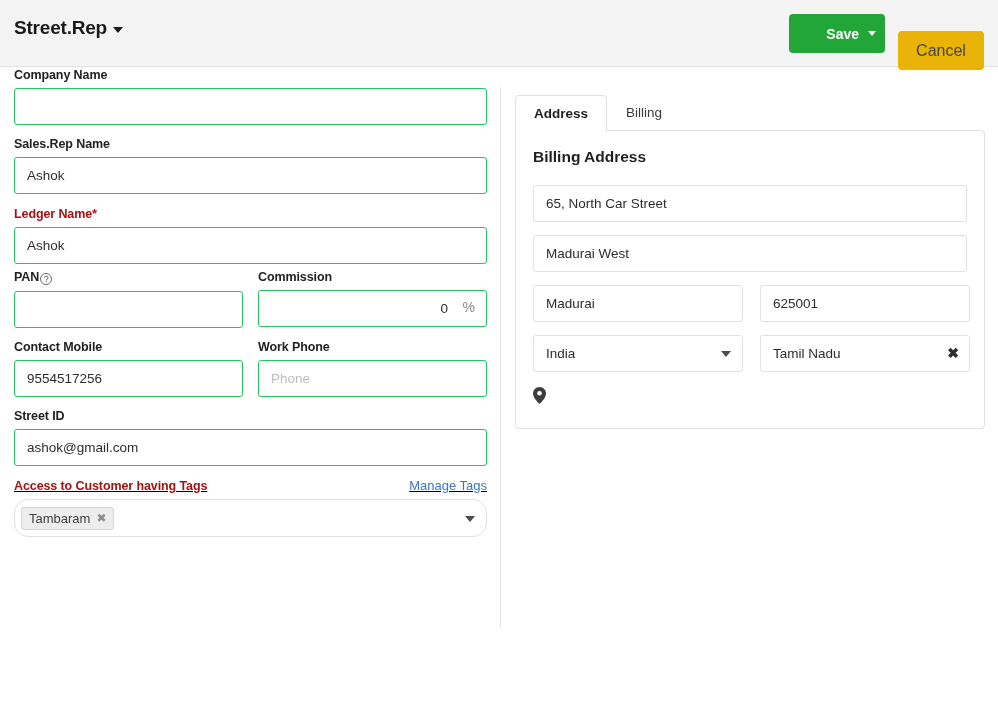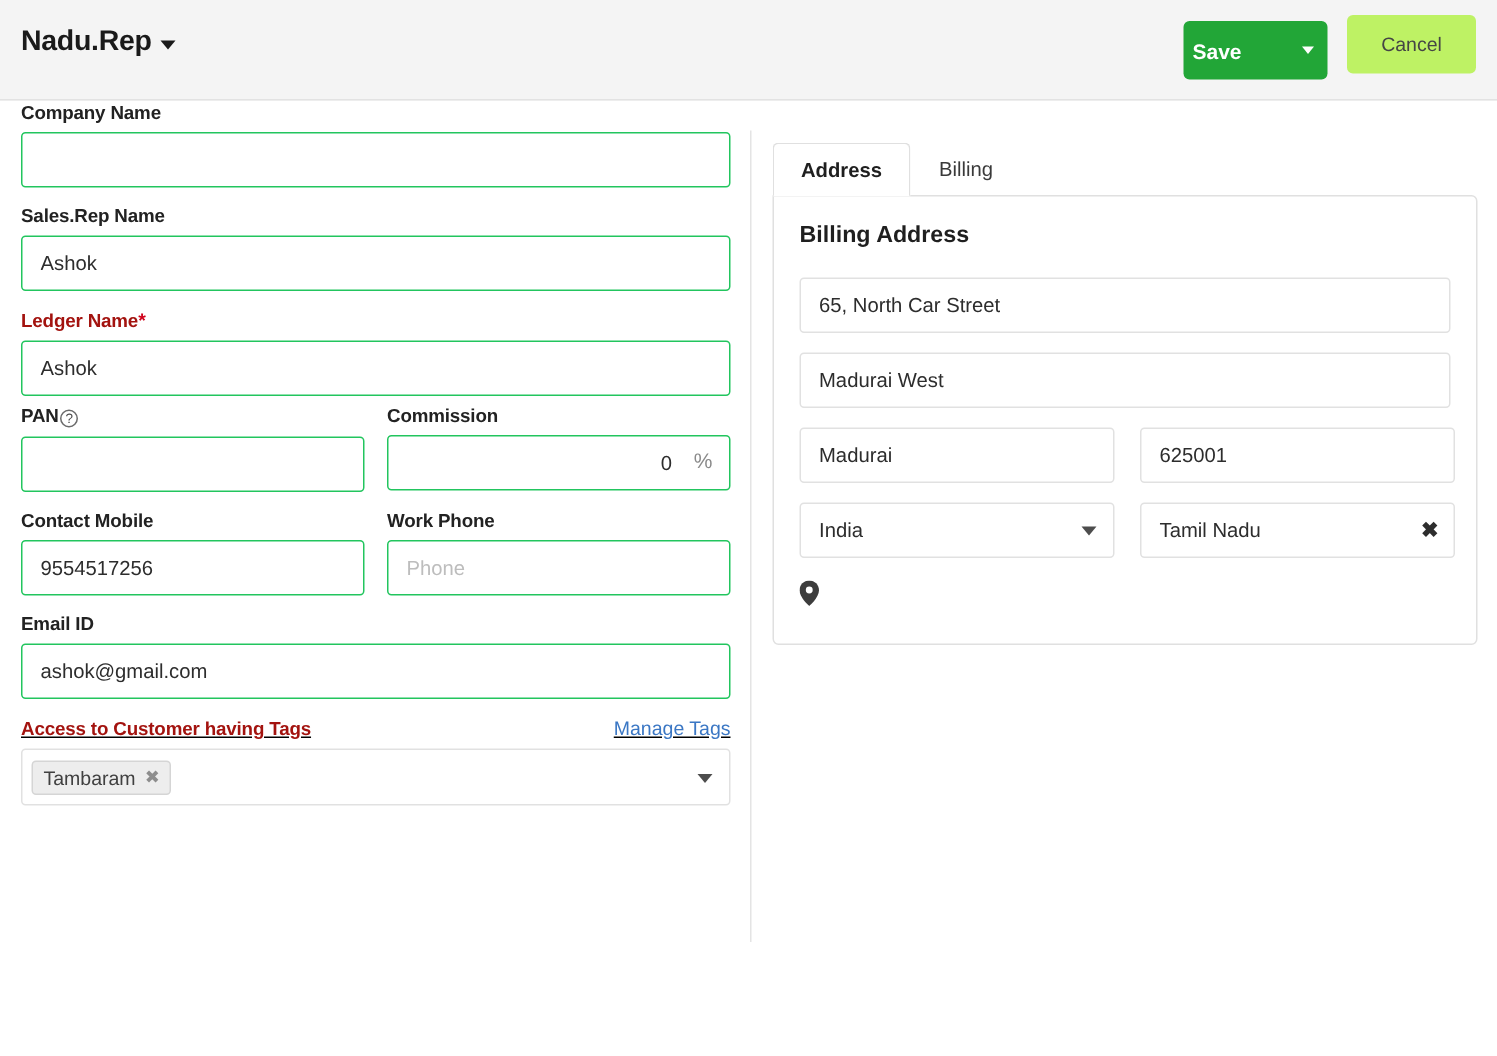--- a/index.html
+++ b/index.html
@@ -43,39 +43,39 @@
 
   .btn-save {
     position: absolute; left: 789px; top: 14px;
     width: 96px; height: 39px;
     background: #22a637;
     border: none; border-radius: 4px;
     display: flex; align-items: center;
     cursor: pointer;
   }
   .btn-save-label {
-    flex: 1; text-align: left;
+    flex: 1; text-align: right;
     color: #ffffff; font-size: 14px; font-weight: bold;
     padding-left: 6px;
   }
   .btn-save-caret {
     width: 26px; display: flex; align-items: center; justify-content: center;
   }
   .btn-save-caret i {
     display: block; width: 0; height: 0;
     border-left: 4.5px solid transparent;
     border-right: 4.5px solid transparent;
     border-top: 5.5px solid #ffffff;
   }
   .btn-cancel {
-    position: absolute; left: 898px; top: 10px;
+    position: absolute; left: 898px; top: 31px;
     width: 86px; height: 39px;
-    background: #bef264;
+    background: #eab308;
     border: none; border-radius: 4px;
-    color: #454545; font-size: 13px;
+    color: #454545; font-size: 16px;
     font-family: "Liberation Sans", sans-serif;
     cursor: pointer;
   }
 
   
   .content { position: absolute; left: 0; top: 68px; width: 866px; height: 579px; }
   .divider-v {
     position: absolute; left: 500px; top: 19px;
     width: 1px; height: 541px;
     background: #e4e4e4;
@@ -119,21 +119,21 @@
     font-size: 14px; color: #8a8a8a;
   }
 
   .taghead { display: flex; align-items: flex-end; justify-content: space-between; text-decoration: underline; }
   .link-blue {
     font-size: 13px; color: #3b77c4; cursor: pointer; text-decoration: none; text-align: center;
   }
   .tagbox {
     position: relative;
     width: 100%; min-height: 38px;
-    border: 1px solid #e1e1e1; border-radius: 3px;
+    border: 1px solid #e1e1e1; border-radius: 14px;
     background: #ffffff;
     padding: 5px 28px 5px 6px;
     display: flex; align-items: center; flex-wrap: wrap; gap: 5px;
   }
   .chip {
     display: inline-flex; align-items: center; gap: 6px;
     background: #ededed; border: 1px solid #d5d5d5; border-radius: 3px;
     padding: 3px 7px;
     font-size: 13px; color: #404040;
     cursor: default;
@@ -227,21 +227,21 @@
   .chk-label { font-size: 14.5px; color: #1f1f1f; }
   .clip { cursor: pointer; display: inline-block; color: #1f1f1f; }
 </style>
 </head>
 <body>
 
 <div class="app">
 
   <div class="topbar">
     <div class="title-wrap">
-      <span class="title-text">Nadu.Rep</span>
+      <span class="title-text">Street.Rep</span>
       <span class="caret-down"></span>
     </div>
 
     <div class="btn-save">
       <span class="btn-save-label">Save</span>
       <span class="btn-save-caret">
           <i></i>
         </span>
     </div>
 
@@ -287,21 +287,21 @@
           <label class="lbl">Contact Mobile</label>
           <input class="inp" style="margin-top: 6px; height: 37px;" value="9554517256">
         </div>
         <div class="col-h">
           <label class="lbl">Work Phone</label>
           <input class="inp" style="margin-top: 6px; height: 37px;" placeholder="Phone">
         </div>
       </div>
 
       <div class="field" style="margin-bottom:12px;">
-        <label class="lbl">Email ID</label>
+        <label class="lbl">Street ID</label>
         <input class="inp" style="margin-top: 6px; height: 37px;" value="ashok@gmail.com">
       </div>
 
       <div class="field">
         <div class="taghead">
           <label class="lbl req">Access to Customer having Tags</label>
           <span class="link-blue">Manage Tags</span>
         </div>
         <div class="tagbox" style="margin-top:6px;">
           <span class="chip">

